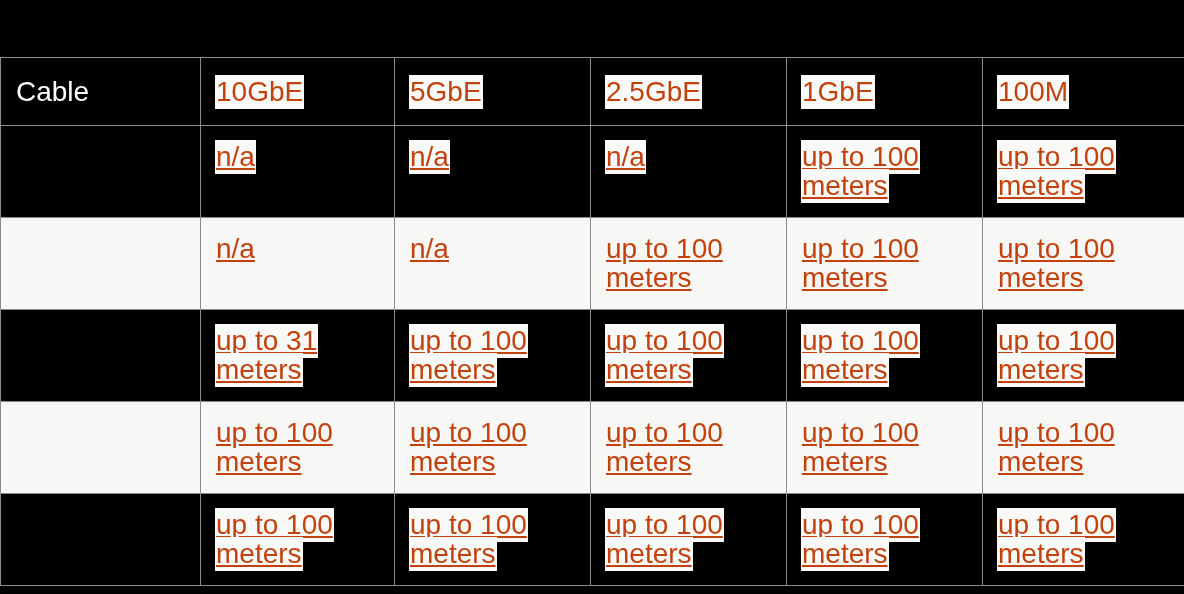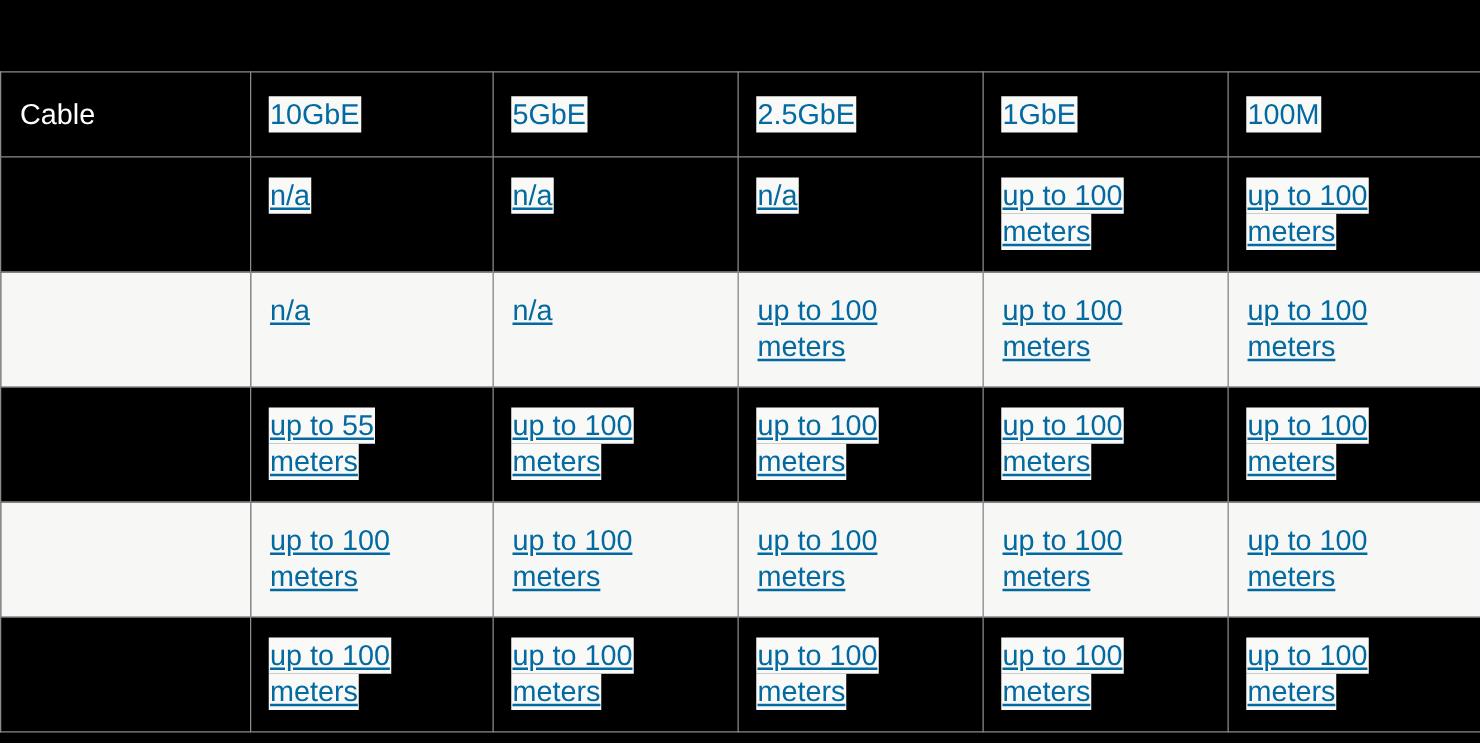--- a/index.html
+++ b/index.html
@@ -40,21 +40,21 @@
   table.cable-table col.c2 { width: 196px; }
   table.cable-table col.c3 { width: 196px; }
   table.cable-table col.c4 { width: 196px; }
   table.cable-table col.c5 { width: 202px; }
 
   table.cable-table td,
   table.cable-table th {
     border: 1px solid #868d8a;
     vertical-align: top;
     padding: 16px 14px 10px 14px;
-    font-size: 23px;
+    font-size: 28px;
     line-height: 29px;
     font-weight: 400;
     text-align: left;
     color: #1c1c1c;
     background: #000000;
   }
 
   
   tr.header-row th {
     height: 68px;
@@ -77,21 +77,21 @@
 
   tr.body-row td {
     height: 92px;
     box-sizing: border-box;
   }
 
   
   .chip {
     display: inline;
     background: #f9f9f7;
-    color: #0369a1;
+    color: #c2410c;
     box-decoration-break: clone;
     -webkit-box-decoration-break: clone;
     padding: 1px 1px 2px 1px;
   }
   tr.row-light .chip {
     background: transparent;
   }
   th.hdr-red .chip,
   th.hdr-dark .chip {
     background: #f9f9f7;
@@ -144,21 +144,21 @@
           <td><span class="chip cell-text">n/a</span></td>
           <td><span class="chip cell-text">up to 100
 meters</span></td>
           <td><span class="chip cell-text">up to 100
 meters</span></td>
           <td><span class="chip cell-text">up to 100
 meters</span></td>
         </tr>
         <tr class="body-row row-dark">
           <td></td>
-          <td><span class="chip cell-text">up to 55
+          <td><span class="chip cell-text">up to 31
 meters</span></td>
           <td><span class="chip cell-text">up to 100
 meters</span></td>
           <td><span class="chip cell-text">up to 100
 meters</span></td>
           <td><span class="chip cell-text">up to 100
 meters</span></td>
           <td><span class="chip cell-text">up to 100
 meters</span></td>
         </tr>

